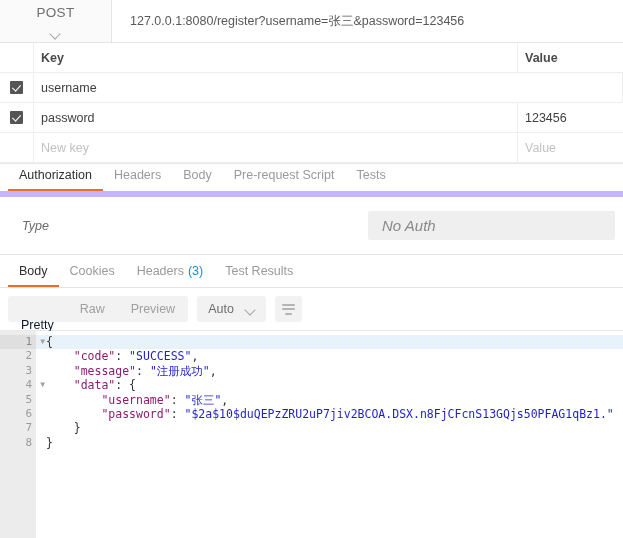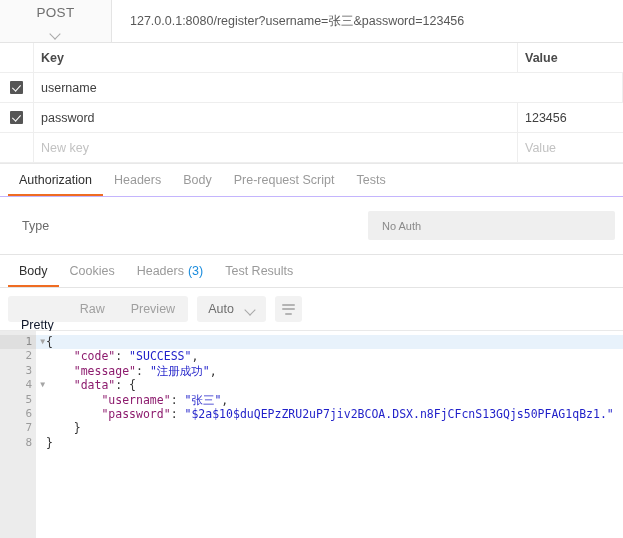--- a/index.html
+++ b/index.html
@@ -67,41 +67,42 @@
   .pval {
     width: 105px; flex: 0 0 105px; display: flex; align-items: center;
     padding-left: 7px; font-size: 12.5px; color: #3f3f3f;
     overflow: hidden; white-space: nowrap; cursor: text;
   }
   .ph { color: #c2c2c2; }
 
   
   .reqtabs {
     display: flex; align-items: flex-end; height: 33px;
-    border-bottom: 1px solid #c4b5fd; background: #fff; padding-left: 8px;
+    border-bottom: 6px solid #c4b5fd; background: #fff; padding-left: 8px;
   }
   .tab {
     padding: 0 11px; height: 32px; line-height: 32px;
     font-size: 12.5px; color: #9a9a9a; cursor: pointer;
     border-bottom: 2.5px solid transparent; white-space: nowrap;
   }
   .tab.active { color: #2f2f2f; border-bottom-color: #ef6c22; }
 
   
   .authpane {
     height: 58px; display: flex; align-items: center;
     border-bottom: 1px solid #e4e4e4; background: #fff;
     padding: 0 8px 0 22px;
+    font-style: italic;
   }
   .type-label { font-size: 12.5px; color: #6b6b6b; }
   .noauth {
     margin-left: auto; width: 247px; height: 29px;
     background: #efefef; border-radius: 2px;
     display: flex; align-items: center; padding-left: 14px;
-    font-size: 11px; color: #8a8a8a; cursor: pointer;
+    font-size: 15px; color: #8a8a8a; cursor: pointer;
   }
 
   
   .restabs {
     display: flex; align-items: flex-end; height: 33px;
     border-bottom: 1px solid #e4e4e4; background: #fff; padding-left: 8px;
   }
   .cnt { color: #1a8cdd; margin-left: 4px; }
 
   

